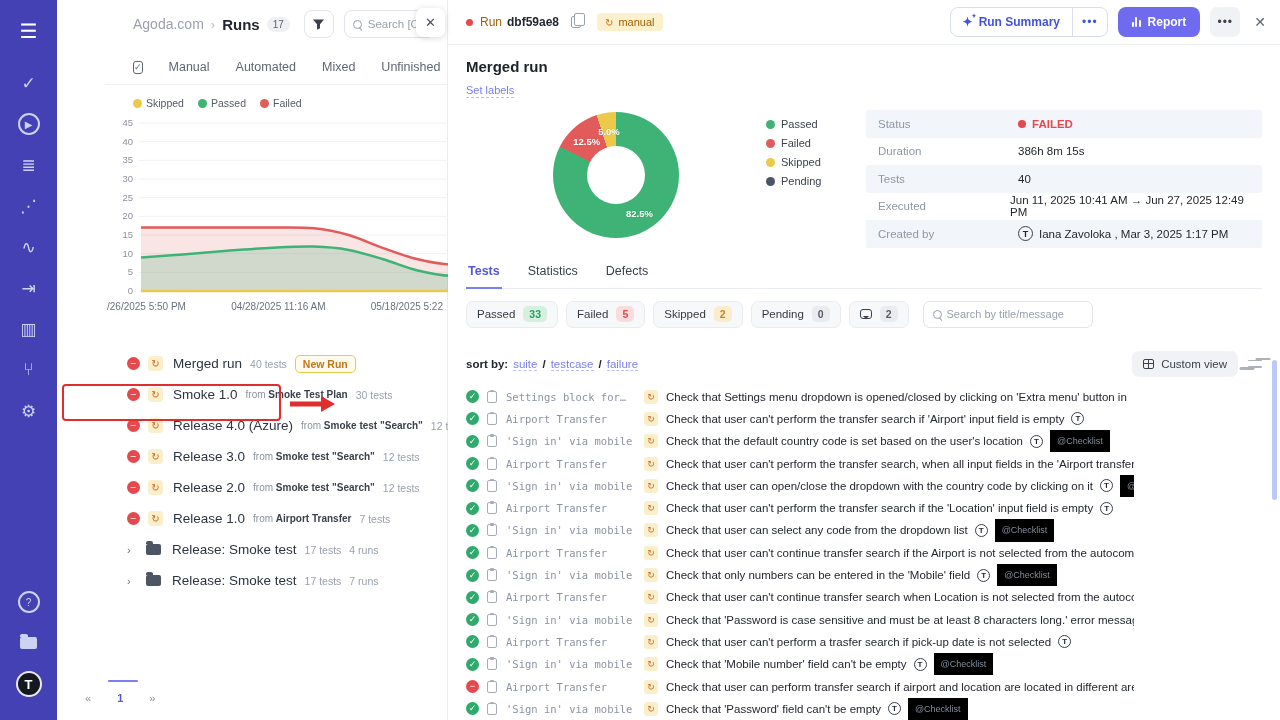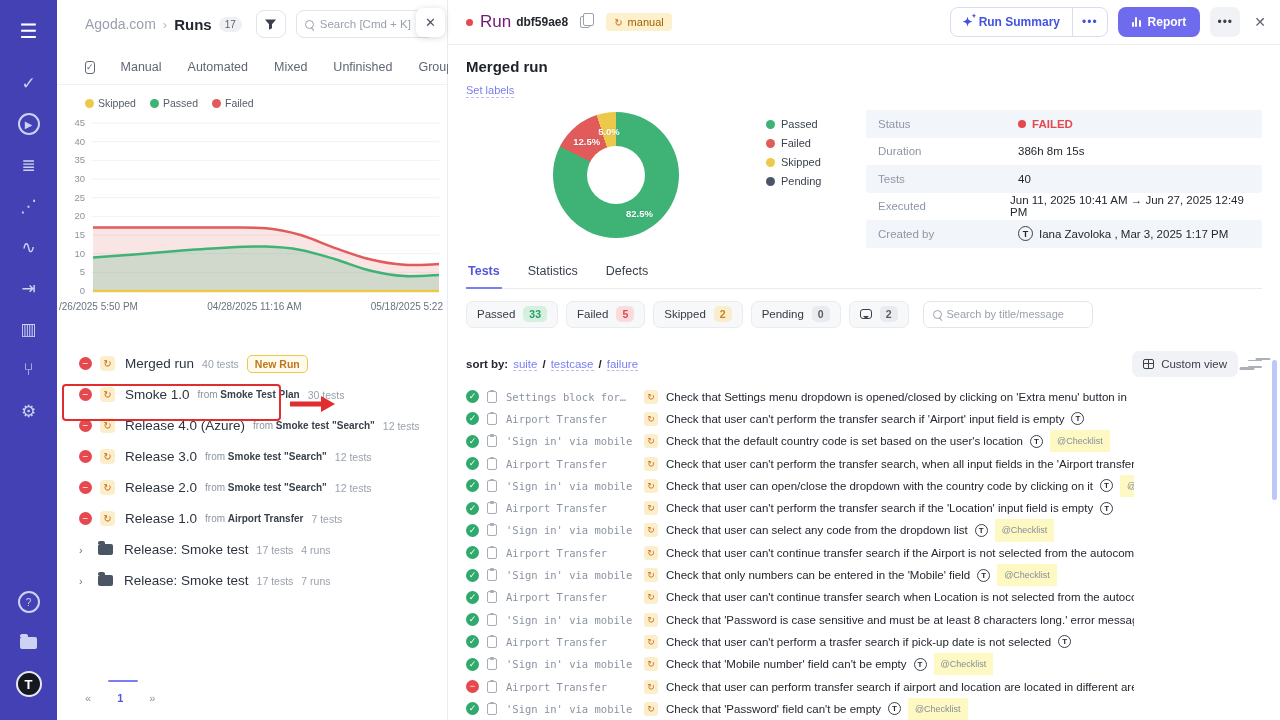--- a/index.html
+++ b/index.html
@@ -17,21 +17,21 @@
     display:flex; align-items:center; justify-content:center; font-size:10px; }
   .sb-folder { width:17px; height:12px; background:#cdd2f2; border-radius:2px; position:relative; }
   .sb-folder::before { content:""; position:absolute; top:-3px; left:0; width:8px; height:3px;
     background:#cdd2f2; border-radius:2px 2px 0 0; }
   .sb-avatar { width:26px; height:26px; background:#15181f; border:2px solid #e8e8ef; border-radius:50%;
     color:#fff; font-weight:bold; font-size:13px; display:flex; align-items:center; justify-content:center; }
   .sb-spacer { flex:1; }
 
   
   .left-panel { position:absolute; left:57px; top:0; width:391px; height:720px; background:#fff;
-    border-right:1px solid #e9ecf1; }
+    border-right:1px solid #e9ecf1;padding-left:48px; }
   .lp-header { display:flex; align-items:center; padding:10px 12px 8px 28px; }
   .crumb-project { color:#9aa1ad; font-size:14px; }
   .crumb-sep { color:#b7bdc7; margin:0 7px; font-size:13px; }
   .crumb-page { color:#23272f; font-size:15px; font-weight:bold; }
   .count-pill { background:#eef0f4; color:#5a626e; font-size:10px; border-radius:8px;
     padding:2px 6px; margin-left:7px; }
   .filter-btn { width:30px; height:28px; border:1px solid #e1e4ea; border-radius:8px; margin-left:14px;
     display:flex; align-items:center; justify-content:center; cursor:pointer; background:#fff; }
   .search-box { display:flex; align-items:center; border:1px solid #e1e4ea; border-radius:8px;
     height:28px; margin-left:10px; padding:0 8px; flex:1; background:#fff; }
@@ -89,21 +89,21 @@
   
   .annot-box { position:absolute; left:62px; top:384px; width:219px; height:37px;
     border:2.5px solid #e02d2e; border-radius:4px; pointer-events:none; z-index:4; }
   .annot-arrow { position:absolute; left:287px; top:394px; pointer-events:none; z-index:4; }
 
   
   .right-panel { position:absolute; left:448px; top:0; width:832px; height:720px; background:#fff; }
   .rp-header { height:45px; border-bottom:1px solid #edf0f3; display:flex; align-items:center;
     padding:0 14px 0 18px; }
   .run-dot { width:7px; height:7px; border-radius:50%; background:#e5484d; margin-right:7px; }
-  .rp-run-label { font-size:17px; color:#701a75; margin-right:5px; }
+  .rp-run-label { font-size:12px; color:#a16207; margin-right:5px; }
   .rp-run-id { font-size:12px; font-weight:bold; color:#23272f; }
   .copy-icon { width:10px; height:12px; border:1.3px solid #9aa2ad; border-radius:2px; margin-left:12px;
     position:relative; cursor:pointer; }
   .copy-icon::before { content:""; position:absolute; left:2px; top:-4px; width:9px; height:11px;
     border:1.3px solid #9aa2ad; border-radius:2px; background:#fff; }
   .manual-badge { display:flex; align-items:center; gap:5px; background:#fcf0cd; color:#a16207;
     font-size:11px; border-radius:4px; padding:3px 8px; margin-left:16px; }
   .manual-badge .spin { color:#d2691e; font-size:10px; }
   .rp-header .spacer { flex:1; }
   .summary-group { display:flex; align-items:center; border:1px solid #d9ddf0; border-radius:8px;
@@ -198,21 +198,21 @@
   .clip-ico::before { content:""; position:absolute; top:-2px; left:2px; width:4px; height:2.5px;
     background:#a6adb9; border-radius:1px; }
   .t-suite { font-family:"DejaVu Sans Mono", monospace; font-size:10.5px; color:#8b93a2;
     width:138px; margin-left:9px; overflow:hidden; text-overflow:clip; flex:0 0 auto; }
   .t-spin { width:14px; height:14px; border-radius:3px; background:#fbeecb; color:#d2691e; font-size:9px;
     display:flex; align-items:center; justify-content:center; flex:0 0 auto; margin-right:8px; }
   .t-title { font-size:11.5px; color:#23272f; }
   .t-avatar { width:13px; height:13px; border:1.3px solid #3a414c; border-radius:50%; font-size:8px;
     font-weight:bold; color:#23272f; display:inline-flex; align-items:center; justify-content:center;
     margin-left:7px; flex:0 0 auto; background:#fff; }
-  .t-checklist { background:#fef9c3; color:#848d9c; font-size:9px; border-radius:8px; padding:20px 7px;
+  .t-checklist { background:#000000; color:#848d9c; font-size:9px; border-radius:8px; padding:20px 7px;
     margin-left:7px; flex:0 0 auto; }
 
   .rp-scrollbar { position:absolute; right:3px; top:360px; width:5px; height:140px; background:#bcc8f8;
     border-radius:3px; }
 </style>
 </head>
 <body>
 
 <div class="app">
 

